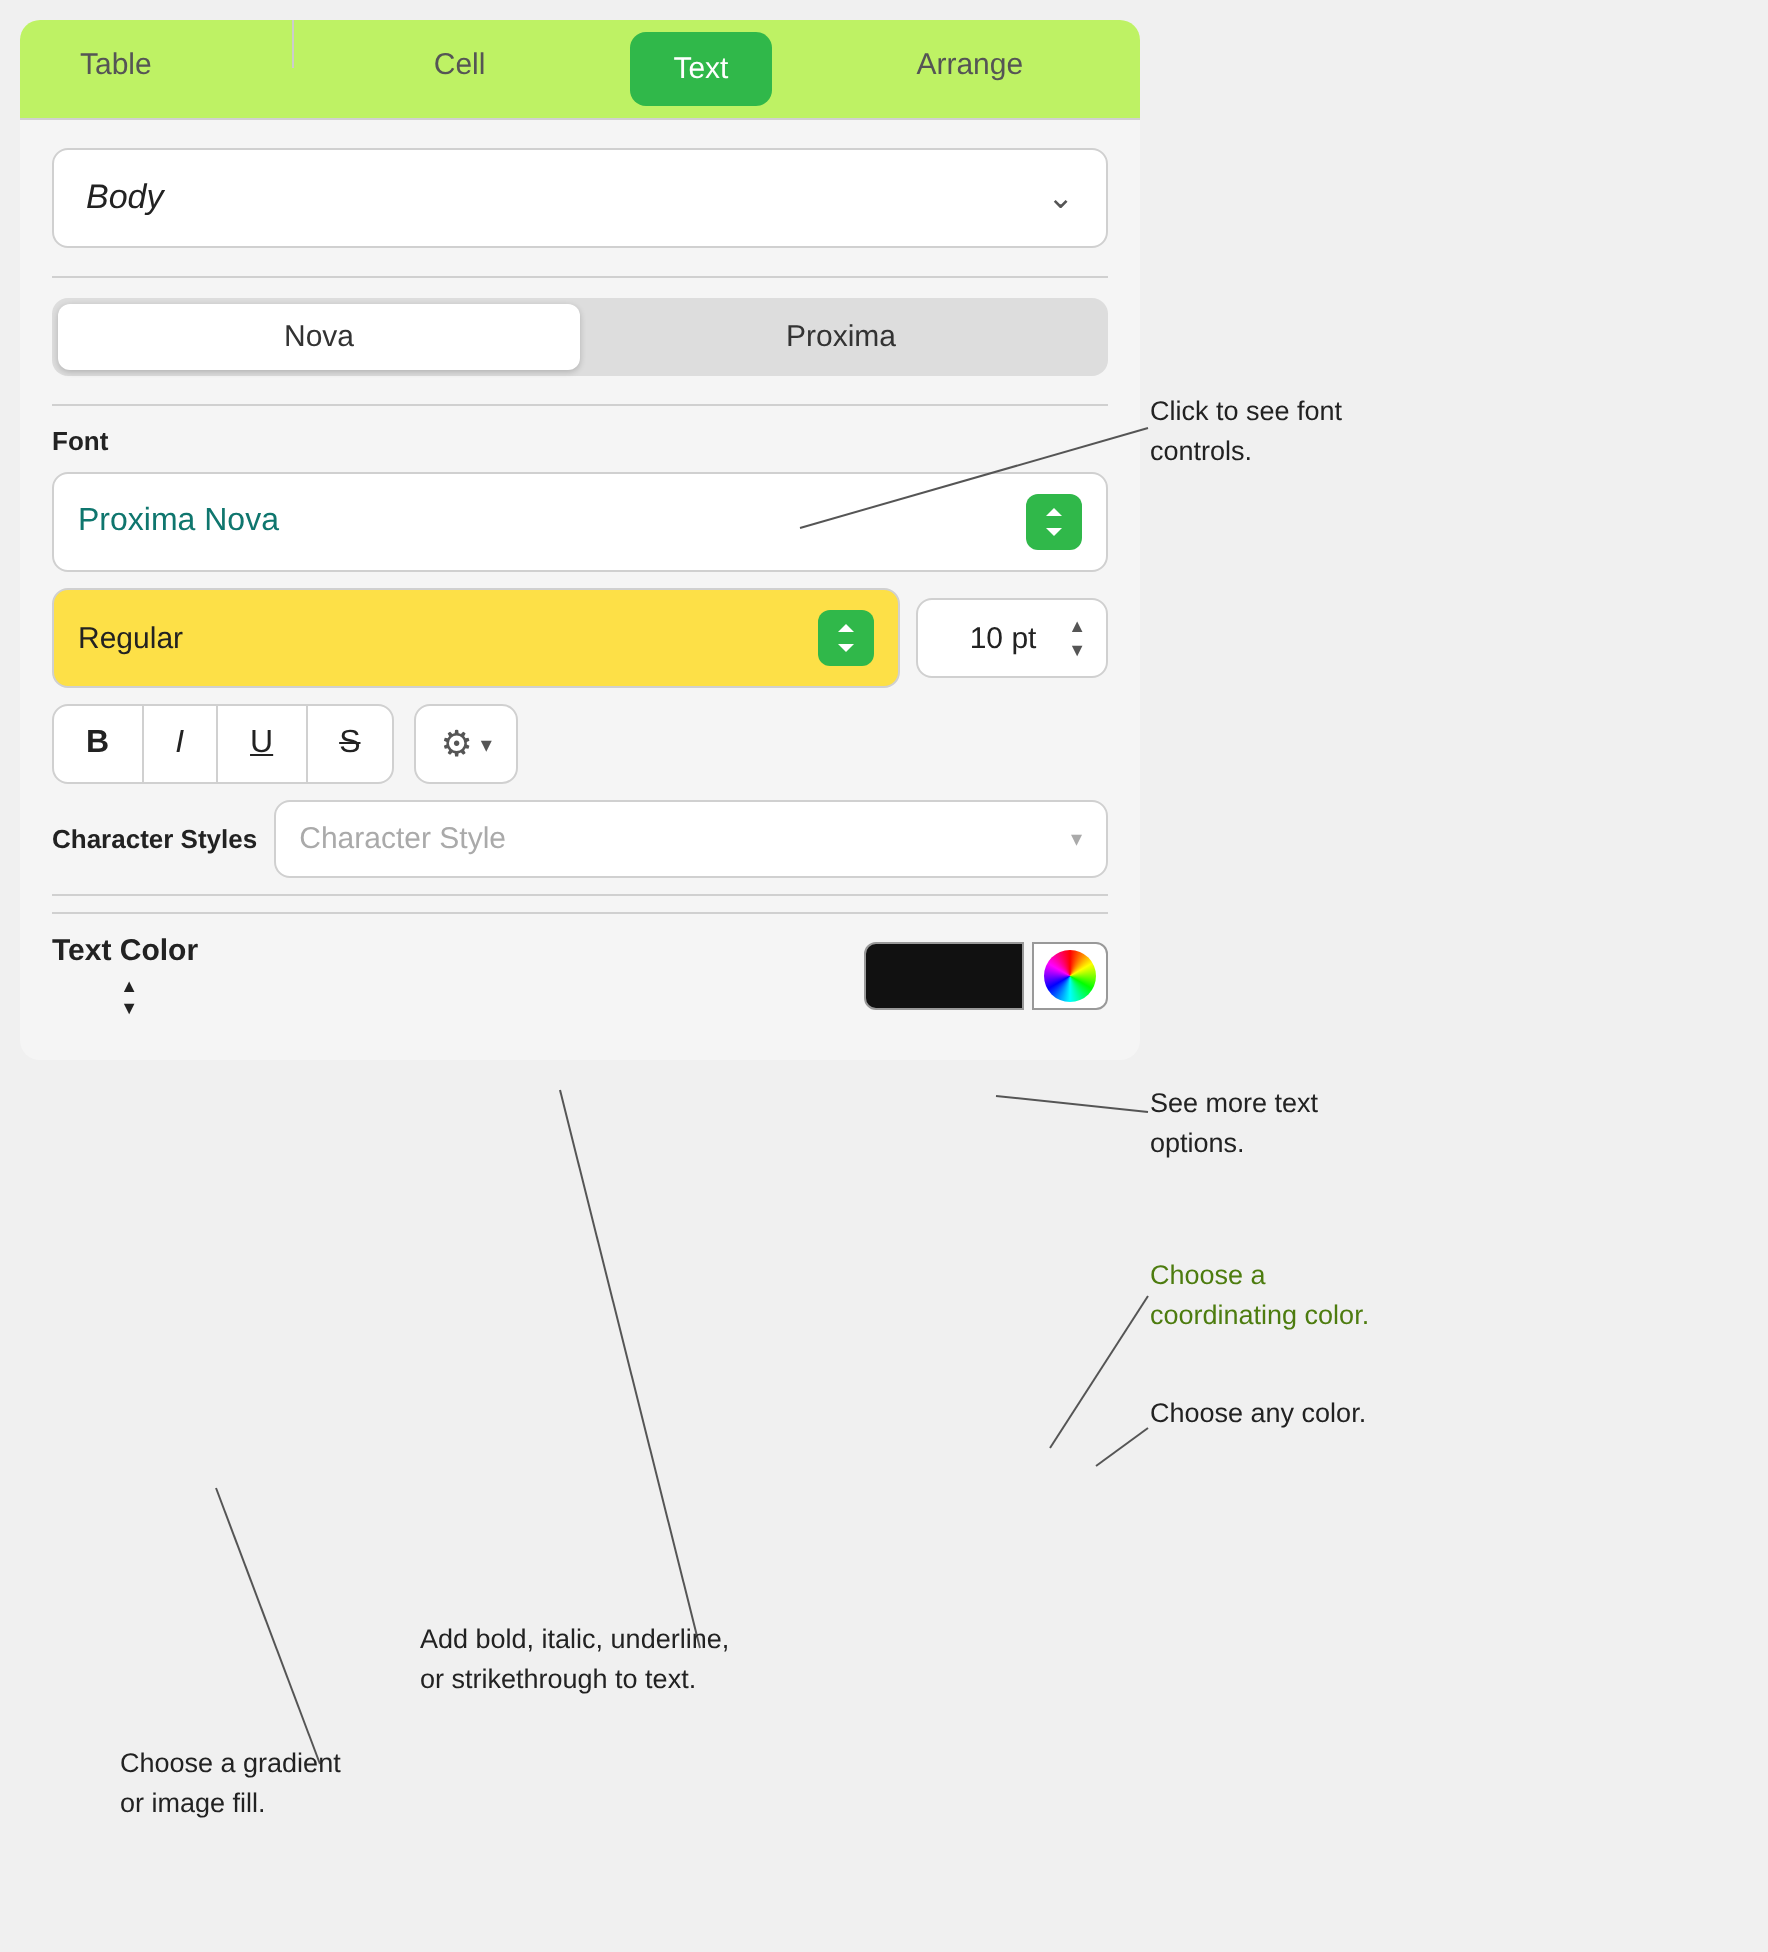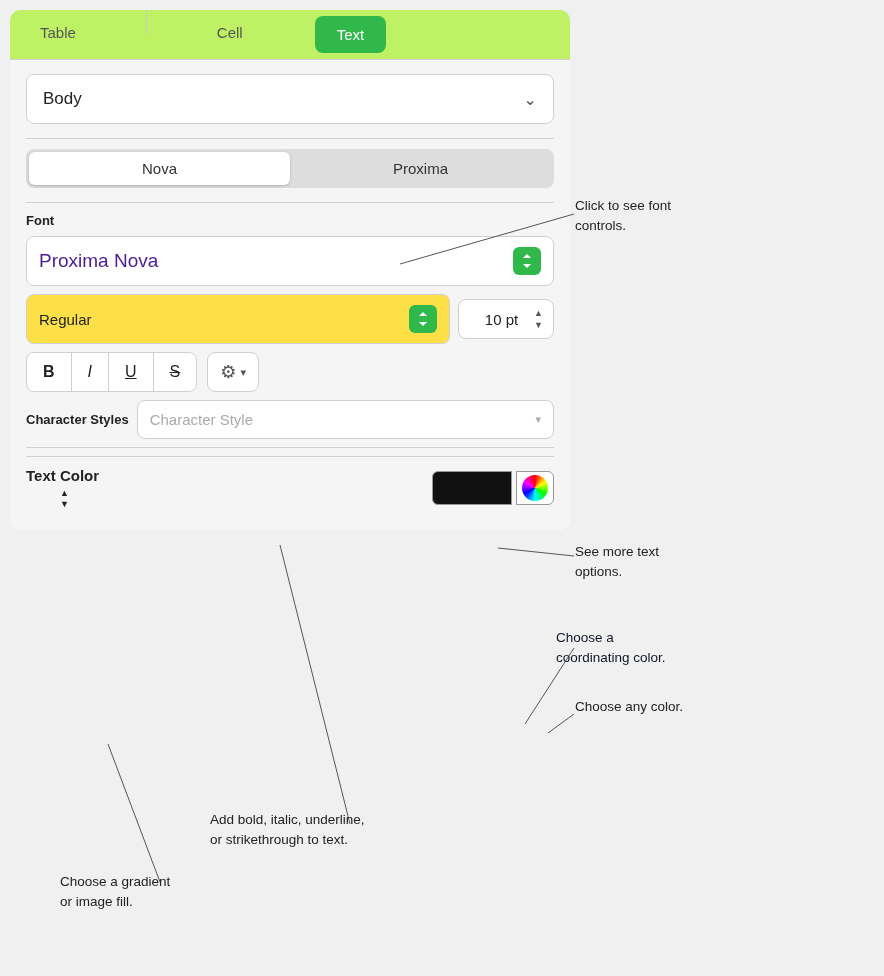--- a/index.html
+++ b/index.html
@@ -67,20 +67,21 @@
       border: 1px solid #d0d0d0;
       border-radius: 8px;
       padding: 14px 16px;
       margin-bottom: 14px;
       cursor: pointer;
     }
     .style-dropdown-label {
       font-size: 17px;
       font-weight: 500;
       color: #222;
+      font-style: italic;
     }
     .chevron-down {
       font-size: 16px;
       color: #555;
     }
 
     
     .divider {
       height: 1px;
       background: #d0d0d0;
@@ -128,22 +129,22 @@
       align-items: center;
       background: white;
       border: 1px solid #d0d0d0;
       border-radius: 8px;
       padding: 10px 12px;
       margin-bottom: 8px;
       position: relative;
     }
     .font-name {
       flex: 1;
-      font-size: 19px;
-      color: #4c1d95;
+      font-size: 16px;
+      color: #0f766e;
     }
     .green-spinner {
       width: 28px;
       height: 28px;
       background: #30b84a;
       border-radius: 6px;
       display: flex;
       align-items: center;
       justify-content: center;
       cursor: pointer;
@@ -355,20 +356,21 @@
 </head>
 <body>
 
 <div class="panel">
 
   <div class="tab-bar">
     <button class="tab">Table</button>
     <div class="tab-divider"></div>
     <button class="tab">Cell</button>
     <button class="tab active">Text</button>
+    <button class="tab">Arrange</button>
   </div>
 
   <div class="panel-content">
 
     <div class="style-dropdown">
       <span class="style-dropdown-label">Body</span>
       <span class="chevron-down">⌄</span>
     </div>
 
     <div class="divider"></div>
@@ -471,21 +473,21 @@
 
     <line x1="350" y1="824" x2="280" y2="545" stroke="#555" stroke-width="1"></line>
 
     <line x1="160" y1="882" x2="108" y2="744" stroke="#555" stroke-width="1"></line>
   </svg>
 
   <div style="position:absolute; top:542px; left:575px; font-size:13.5px; color:#222; line-height:1.45;">
     See more text<br>options.
   </div>
 
-  <div style="position:absolute; top:628px; left:556px; font-size:13.5px; color:#0f172a; line-height:1.45;">
+  <div style="position:absolute; top:628px; left:575px; font-size:13.5px; color:#4d7c0f; line-height:1.45;">
     Choose a<br>coordinating color.
   </div>
 
   <div style="position:absolute; top:697px; left:575px; font-size:13.5px; color:#222; line-height:1.45;">
     Choose any color.
   </div>
 
   <div style="position:absolute; top:810px; left:210px; font-size:13.5px; color:#222; line-height:1.45;">
     Add bold, italic, underline,<br>or strikethrough to text.
   </div>

